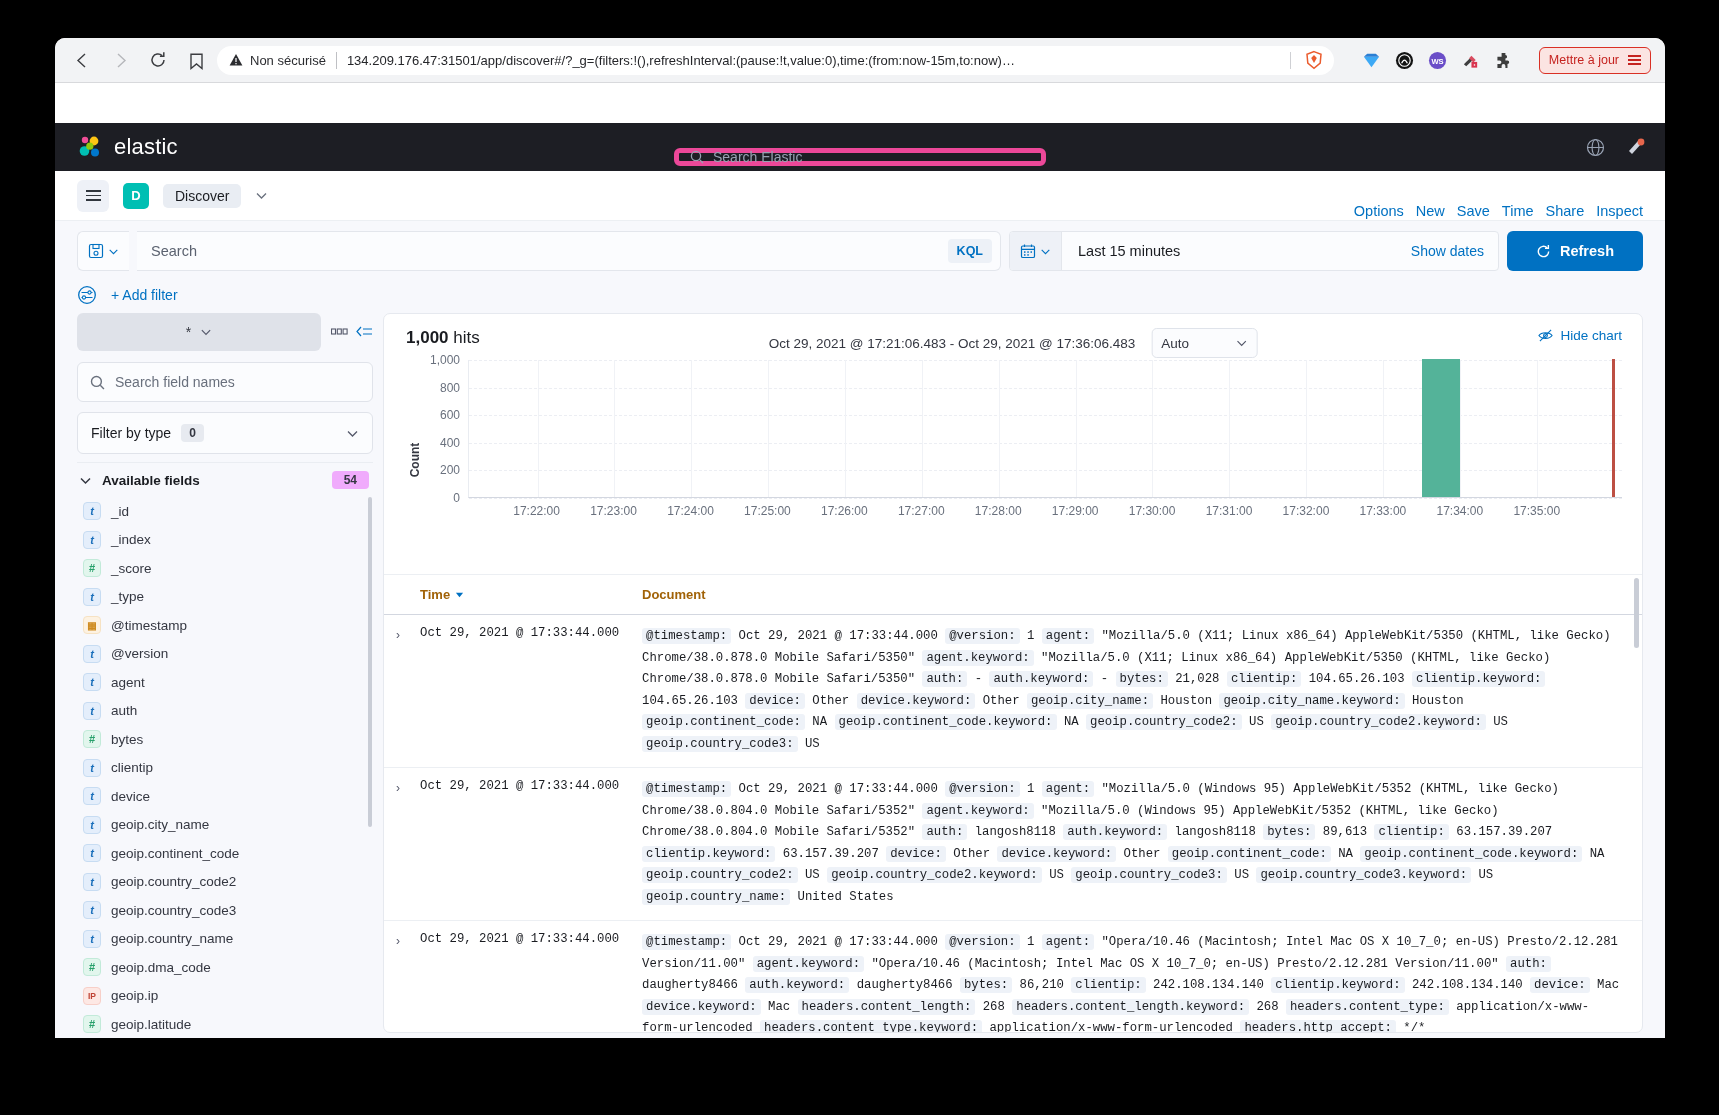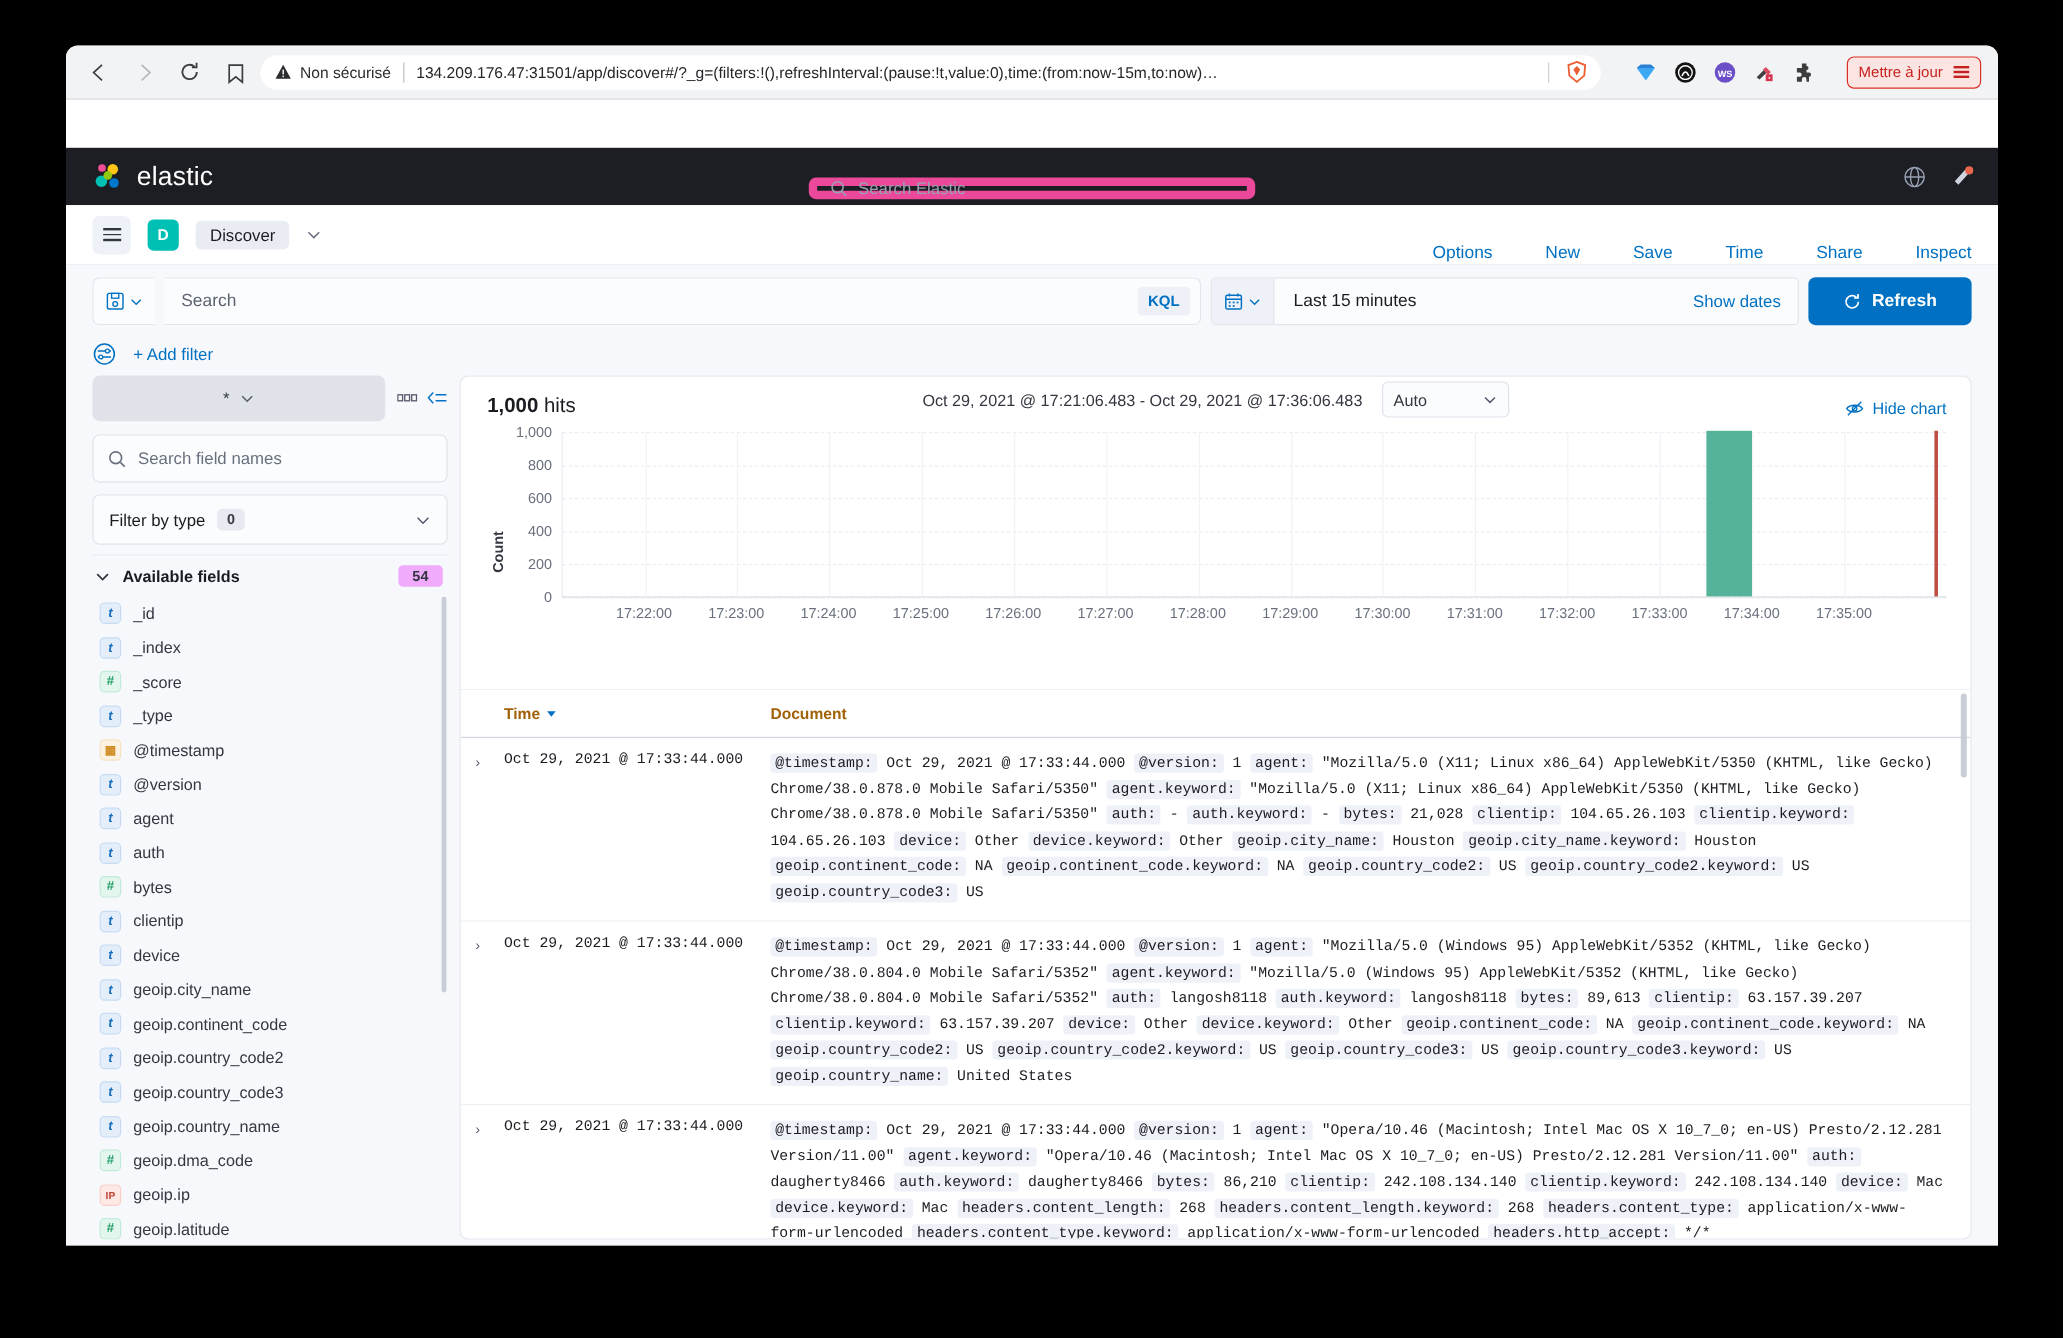--- a/index.html
+++ b/index.html
@@ -144,21 +144,21 @@
     height: 48px; background: #1d1e24;
     display: flex; align-items: center;
     padding: 0 22px;
     position: relative;
   }
   .elastic-brand { display: flex; align-items: center; gap: 11px; }
   .elastic-word { color: #ffffff; font-size: 22px; letter-spacing: .2px; }
   .kb-search {
     position: absolute; left: 50%; transform: translateX(-50%);
     width: 372px; height: 18px;
-    border: 7px solid #ec4899;
+    border: 5px solid #ec4899;
     border-radius: 6px;
     display: flex; align-items: center;
     padding: 0 11px; gap: 9px; margin-top: 20px;
   }
   .kb-search .ph { color: #98a2b3; font-size: 14px; }
   .kb-header-right { position: absolute; right: 20px; display:flex; align-items:center; gap: 20px;}
 
   .kb-nav {
     height: 50px; background: #ffffff;
     display: flex; align-items: center;
@@ -176,21 +176,21 @@
   .app-badge {
     width: 26px; height: 26px; border-radius: 5px;
     background: #00bfb3; color: #fff;
     font-size: 13px; font-weight: bold;
     display:flex; align-items:center; justify-content:center;
   }
   .breadcrumb-pill {
     background: #e9edf3; border-radius: 5px;
     padding: 4px 12px; font-size: 14px; color: #1a1c21;
   }
-  .kb-nav-right { position: absolute; right: 22px; display: flex; gap: 44px; margin-top: 31px; }
+  .kb-nav-right { position: absolute; right: 22px; display: flex; gap: 12px; margin-top: 31px; }
   .kb-link { color: #0071c2; font-size: 14.5px; }
 
   
   .query-row {
     display: flex; align-items: center;
     padding: 10px 22px 0 22px;
     gap: 8px;
   }
   .saved-q-btn {
     width: 52px; height: 40px;
@@ -330,21 +330,21 @@
   .content {
     flex: 1;
     background: #fff;
     border: 1px solid #e6e9ef;
     border-radius: 7px;
     display: flex; flex-direction: column;
     overflow: hidden;
     position: relative;
   }
   .chart-head {
-    display: flex; align-items: flex-end;
+    display: flex; align-items: flex-start;
     padding: 14px 20px 6px 22px;
     gap: 14px;
     position: relative;
   }
   .hits { font-size: 17px; color: #1a1c21; }
   .hits b { font-weight: bold; }
   .chart-range {
     position: absolute; left: 50%; transform: translateX(-50%);
     font-size: 13.5px; color: #343741;
     display: flex; align-items: center; gap: 16px;

